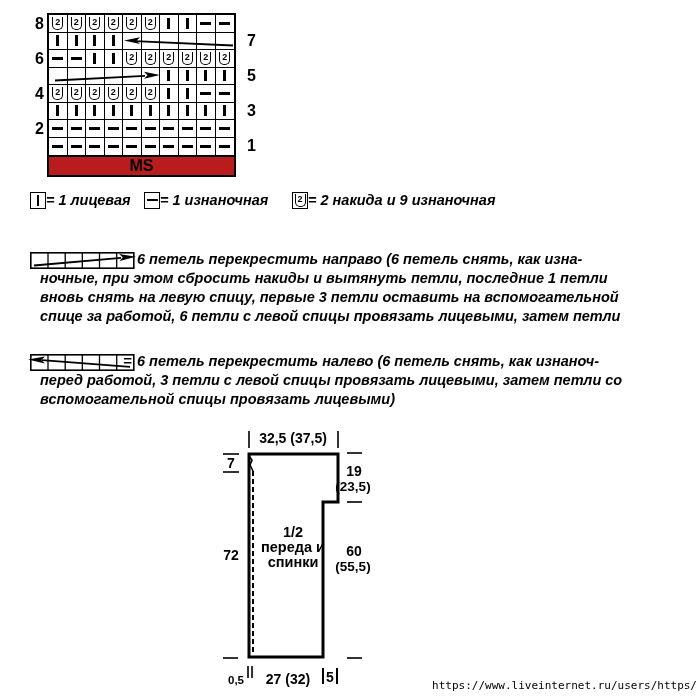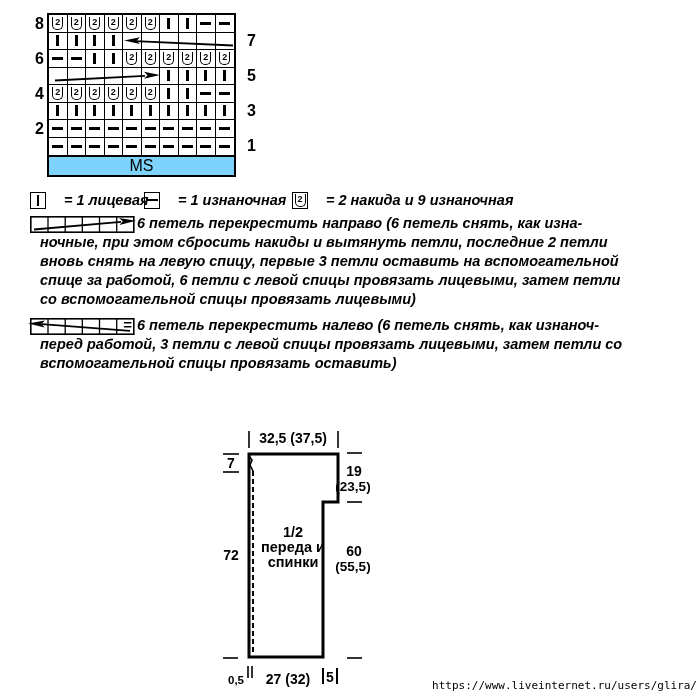--- a/index.html
+++ b/index.html
@@ -17,32 +17,32 @@
     display:flex;align-items:center;justify-content:center;}
   .cell:nth-child(10n){border-right:0;}
   .cell:nth-child(n+71){border-bottom:0;}
   .glyph-k{width:2.6px;height:11px;background:#000;display:block;}
   .glyph-p{width:11px;height:2.6px;background:#000;display:block;}
   .u2{box-sizing:border-box;width:11px;height:13px;border:1.7px solid #000;border-top:0;
     border-radius:0 0 5px 5px;display:flex;justify-content:center;align-items:flex-start;
     font-weight:bold;font-size:9px;line-height:10px;}
   .ms-box{position:absolute;left:47px;top:155px;width:189px;height:22px;box-sizing:border-box;
     border:2px solid #000;display:flex;align-items:center;justify-content:center;
-    font-weight:normal;font-size:16px;background:#7dd3fc;}
+    font-weight:bold;font-size:16px;background:#b91c1c;}
   .row-num{position:absolute;width:16px;font-weight:bold;font-size:16px;line-height:18px;}
   .row-num.left{left:28px;text-align:right;}
   .row-num.right{left:247px;text-align:left;}
   .chart-arrows{position:absolute;left:47px;top:13px;overflow:visible;}
   
-  .legend-item{position:absolute;top:190px;display:flex;align-items:center;gap:18px;height:20px;}
+  .legend-item{position:absolute;top:190px;display:flex;align-items:center;gap:0;height:20px;}
   .sym-box{box-sizing:border-box;width:16px;height:17px;border:1.7px solid #000;
     display:flex;align-items:center;justify-content:center;flex:none;}
   .legend-text{font-style:italic;font-weight:bold;font-size:14.5px;white-space:nowrap;}
   
-  .instr{position:absolute;left:30px;width:600px;}
+  .instr{position:absolute;left:30px;width:600px;margin-top:36px;}
   .instr .strip{position:absolute;left:0;top:1px;overflow:visible;}
   .instr .eq{position:absolute;left:93px;top:0;font-style:italic;font-weight:bold;font-size:15px;}
   .instr .line{font-style:italic;font-weight:bold;font-size:14.5px;line-height:19px;
     white-space:nowrap;margin-left:10px;}
   .instr .line.first{margin-left:0;padding-left:107px;}
   
   .schematic{position:absolute;left:190px;top:425px;overflow:visible;}
   .sch-label{font-family:"Liberation Sans",sans-serif;font-weight:bold;fill:#000;}
   
   .url{position:absolute;right:3px;top:679px;font-family:"DejaVu Sans Mono",monospace;
@@ -320,43 +320,42 @@
     <line x1="18" y1="1.8" x2="18" y2="17.2" stroke="#000" stroke-width="1.3"></line>
     <line x1="35.2" y1="1.8" x2="35.2" y2="17.2" stroke="#000" stroke-width="1.3"></line>
     <line x1="52.3" y1="1.8" x2="52.3" y2="17.2" stroke="#000" stroke-width="1.3"></line>
     <line x1="69.5" y1="1.8" x2="69.5" y2="17.2" stroke="#000" stroke-width="1.3"></line>
     <line x1="86.7" y1="1.8" x2="86.7" y2="17.2" stroke="#000" stroke-width="1.3"></line>
     <line x1="4" y1="14.5" x2="91" y2="6.8" stroke="#000" stroke-width="1.8"></line>
     <polygon points="106,5.8 89,3 92.8,6.3 89.5,10" fill="#000"></polygon>
   </svg>
   <div class="lines">
       <div class="line first">6 петель перекрестить направо (6 петель снять, как изна-</div>
-      <div class="line">ночные, при этом сбросить накиды и вытянуть петли, последние 2 петли</div>
+      <div class="line">ночные, при этом сбросить накиды и вытянуть петли, последние 1 петли</div>
       <div class="line">вновь снять на левую спицу, первые 3 петли оставить на вспомогательной</div>
       <div class="line">спице за работой, 6 петли с левой спицы провязать лицевыми, затем петли</div>
-      <div class="line">со вспомогательной спицы провязать лицевыми)</div>
     </div>
 </div>
 
 <div class="instr" style="top:316px">
   <svg class="strip" width="112" height="19" viewBox="0 0 112 19" style="overflow:visible">
     <rect x="0.8" y="1.8" width="103" height="15.4" fill="none" stroke="#000" stroke-width="1.6"></rect>
     <line x1="18" y1="1.8" x2="18" y2="17.2" stroke="#000" stroke-width="1.3"></line>
     <line x1="35.2" y1="1.8" x2="35.2" y2="17.2" stroke="#000" stroke-width="1.3"></line>
     <line x1="52.3" y1="1.8" x2="52.3" y2="17.2" stroke="#000" stroke-width="1.3"></line>
     <line x1="69.5" y1="1.8" x2="69.5" y2="17.2" stroke="#000" stroke-width="1.3"></line>
     <line x1="86.7" y1="1.8" x2="86.7" y2="17.2" stroke="#000" stroke-width="1.3"></line>
     <line x1="12" y1="7.2" x2="100" y2="13.8" stroke="#000" stroke-width="1.8"></line>
     <polygon points="-2,6.5 15,3.6 11.4,7 14.8,10.6" fill="#000"></polygon>
   </svg>
   <span class="eq">=</span>
   <div class="lines">
       <div class="line first">6 петель перекрестить налево (6 петель снять, как изнаноч-</div>
       <div class="line">перед работой, 3 петли с левой спицы провязать лицевыми, затем петли со</div>
-      <div class="line">вспомогательной спицы провязать оставить)</div>
+      <div class="line">вспомогательной спицы провязать лицевыми)</div>
     </div>
 </div>
 
 <svg class="schematic" width="230" height="272" viewBox="0 0 230 272">
 
   <path d="M59,29 H148 V77 H133 V232 H59 Z" fill="none" stroke="#000" stroke-width="3"></path>
 
   <path d="M59,31 l3,4 l-2,5 l3,6" fill="none" stroke="#000" stroke-width="1.6"></path>
   <line x1="63" y1="46" x2="63" y2="229" stroke="#000" stroke-width="2" stroke-dasharray="5,3"></line>
 
@@ -386,13 +385,13 @@
   <text class="sch-label" x="98" y="259" font-size="14" text-anchor="middle">27 (32)</text>
   <line x1="133" y1="243" x2="133" y2="259" stroke="#000" stroke-width="2"></line>
   <line x1="147" y1="243" x2="147" y2="259" stroke="#000" stroke-width="2"></line>
   <text class="sch-label" x="140" y="257" font-size="14" text-anchor="middle">5</text>
 
   <text class="sch-label" x="103" y="112" font-size="14.5" text-anchor="middle">1/2</text>
   <text class="sch-label" x="103" y="127" font-size="14.5" text-anchor="middle">переда и</text>
   <text class="sch-label" x="103" y="142" font-size="14.5" text-anchor="middle">спинки</text>
 </svg>
 
-<div class="url">https://www.liveinternet.ru/users/glira/</div>
+<div class="url">https://www.liveinternet.ru/users/https/</div>
 
 </body></html>

